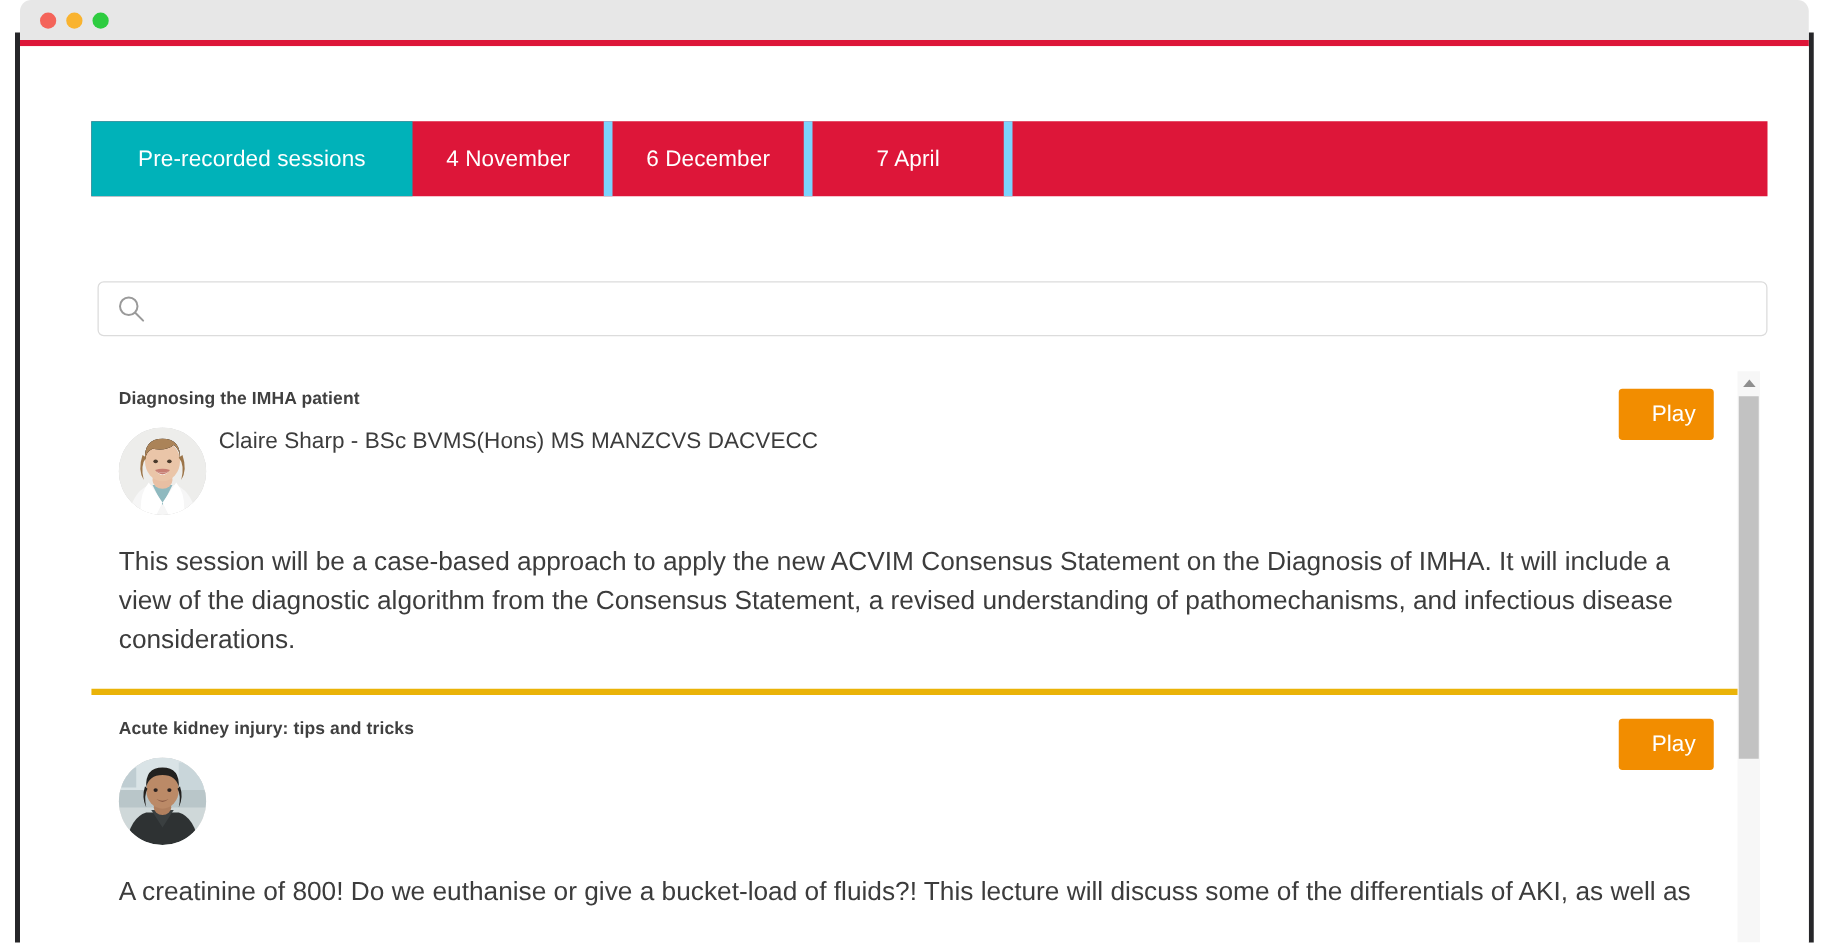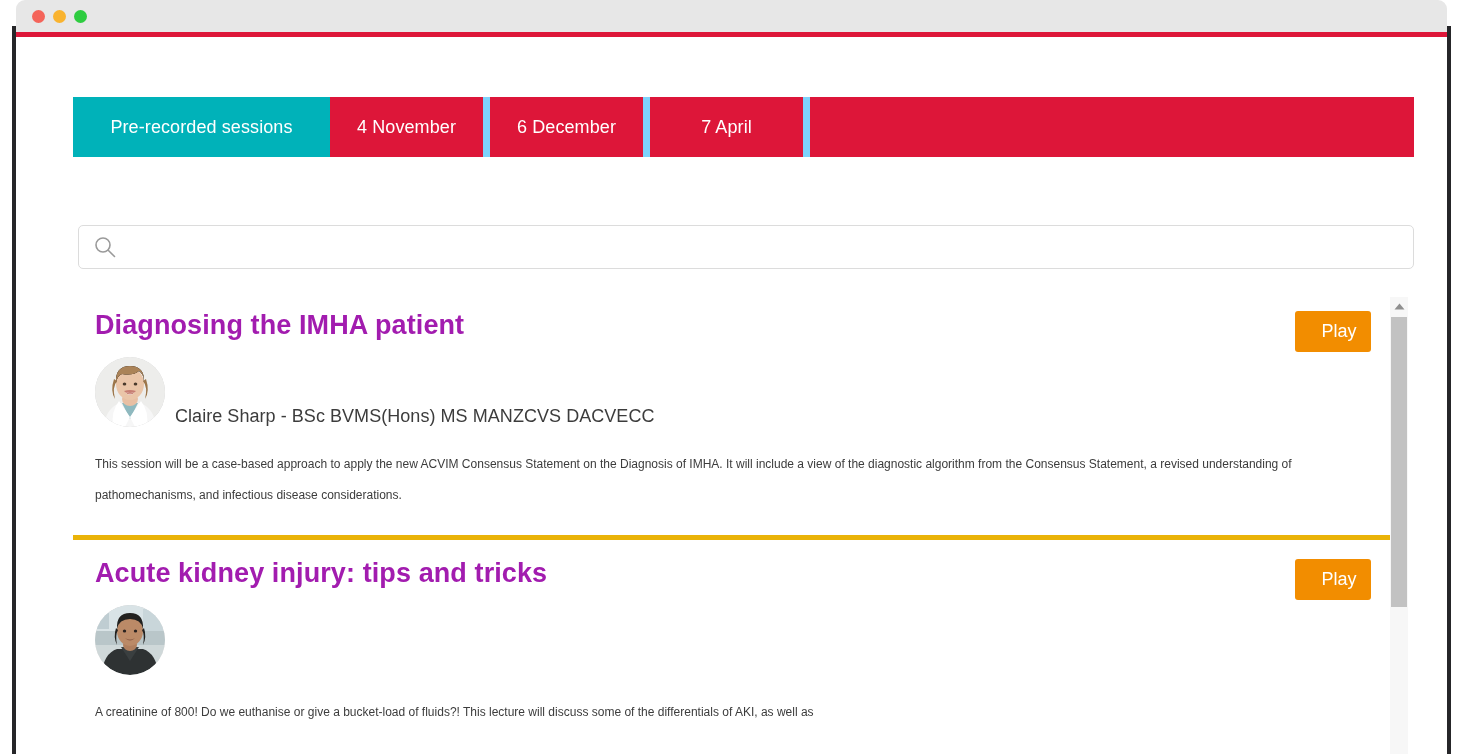--- a/index.html
+++ b/index.html
@@ -134,23 +134,23 @@
     width: 1320px; height: 462px;
     overflow: hidden;
   }
   .session-card {
     position: relative;
     padding: 18px 22px 24px 22px;
   }
   .session-card + .session-card { border-top: 5px solid #eab308; }
 
   .session-title {
-    font-size: 27px;
+    font-size: 14px;
     font-weight: bold;
-    color: #a21caf;
+    color: #404040;
     letter-spacing: .1px;
   }
 
   .play-button {
     position: absolute;
     right: 22px; top: 19px;
     width: 76px; height: 41px;
     background: #f28d00;
     color: #ffffff;
     border: none;
@@ -160,42 +160,42 @@
     cursor: pointer;
     display: flex;
     align-items: center;
     justify-content: center;
     padding-left: 12px;
   }
 
   .speaker-row {
     margin-top: 16px;
     display: flex;
-    align-items: flex-end;
+    align-items: flex-start;
   }
   .avatar {
     width: 70px; height: 70px;
     border-radius: 50%;
     flex: none;
     overflow: hidden;
     position: relative;
     background: #e9e9e9;
     box-shadow: 0 0 0 1px #e0e0e0 inset;
   }
   .avatar svg { display: block; width: 70px; height: 70px; }
   .speaker-name {
     margin-left: 10px;
     font-size: 18px;
     color: #3c3c3c;
     letter-spacing: .05px;
   }
 
   .session-desc {
     margin-top: 22px;
-    font-size: 12px;
+    font-size: 21px;
     line-height: 31px;
     color: #3c3c3c;
     max-width: 1275px;
   }
 
   
   #scrollbar {
     position: absolute;
     left: 1374px; top: 260px;
     width: 18px; height: 457px;

